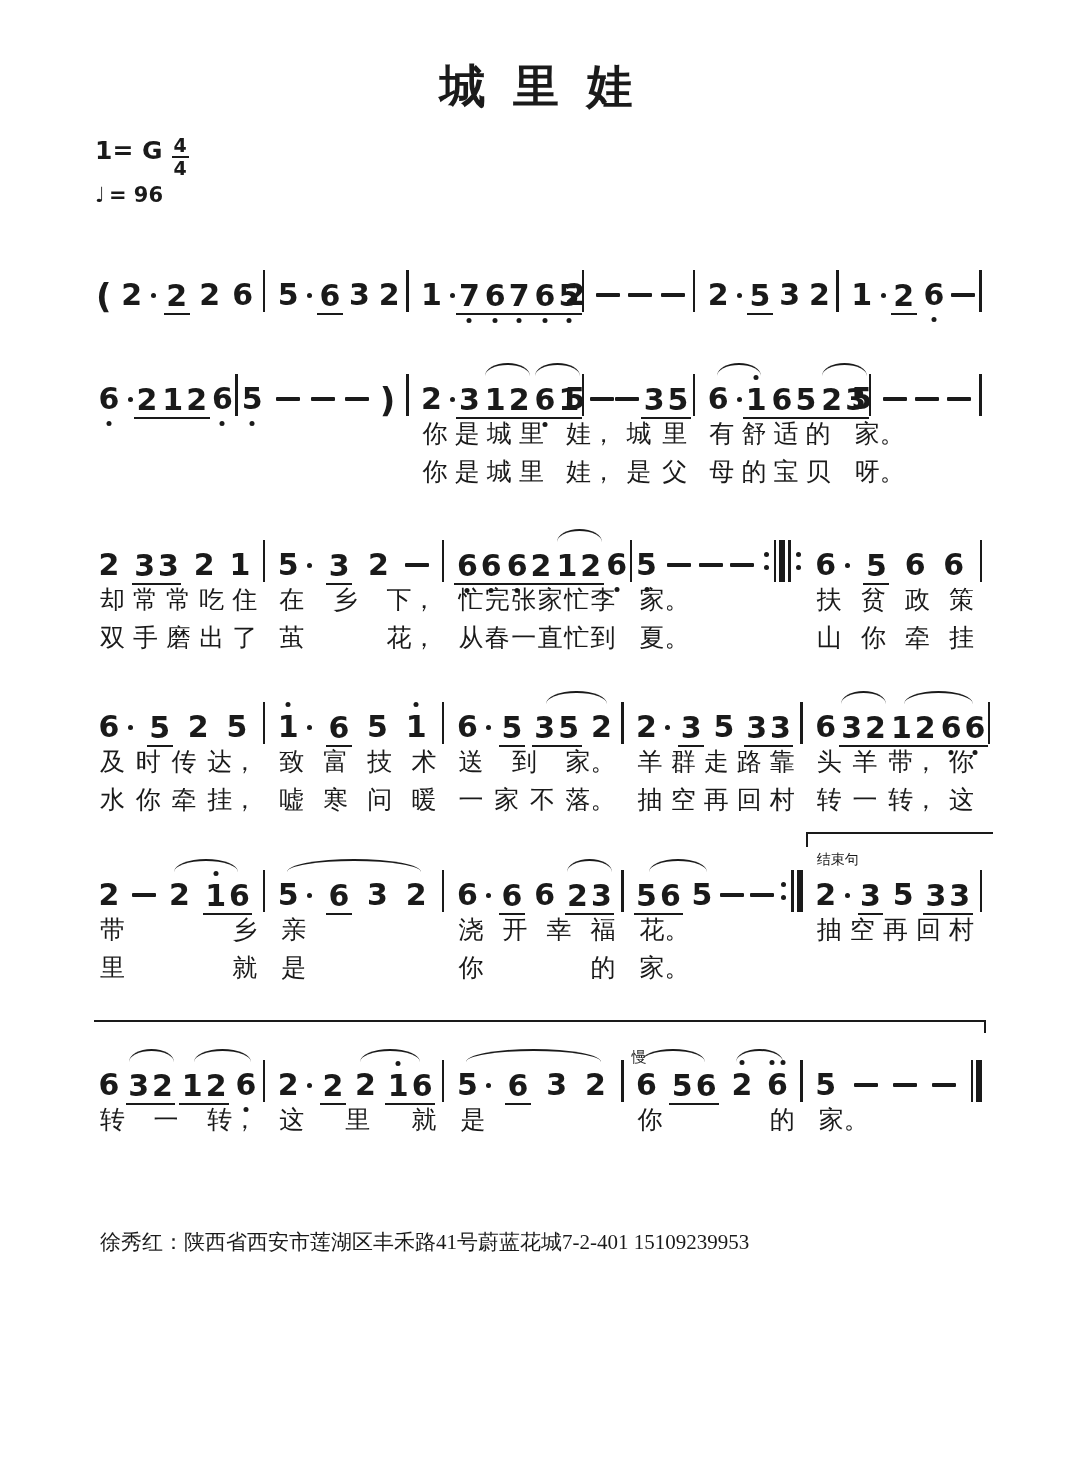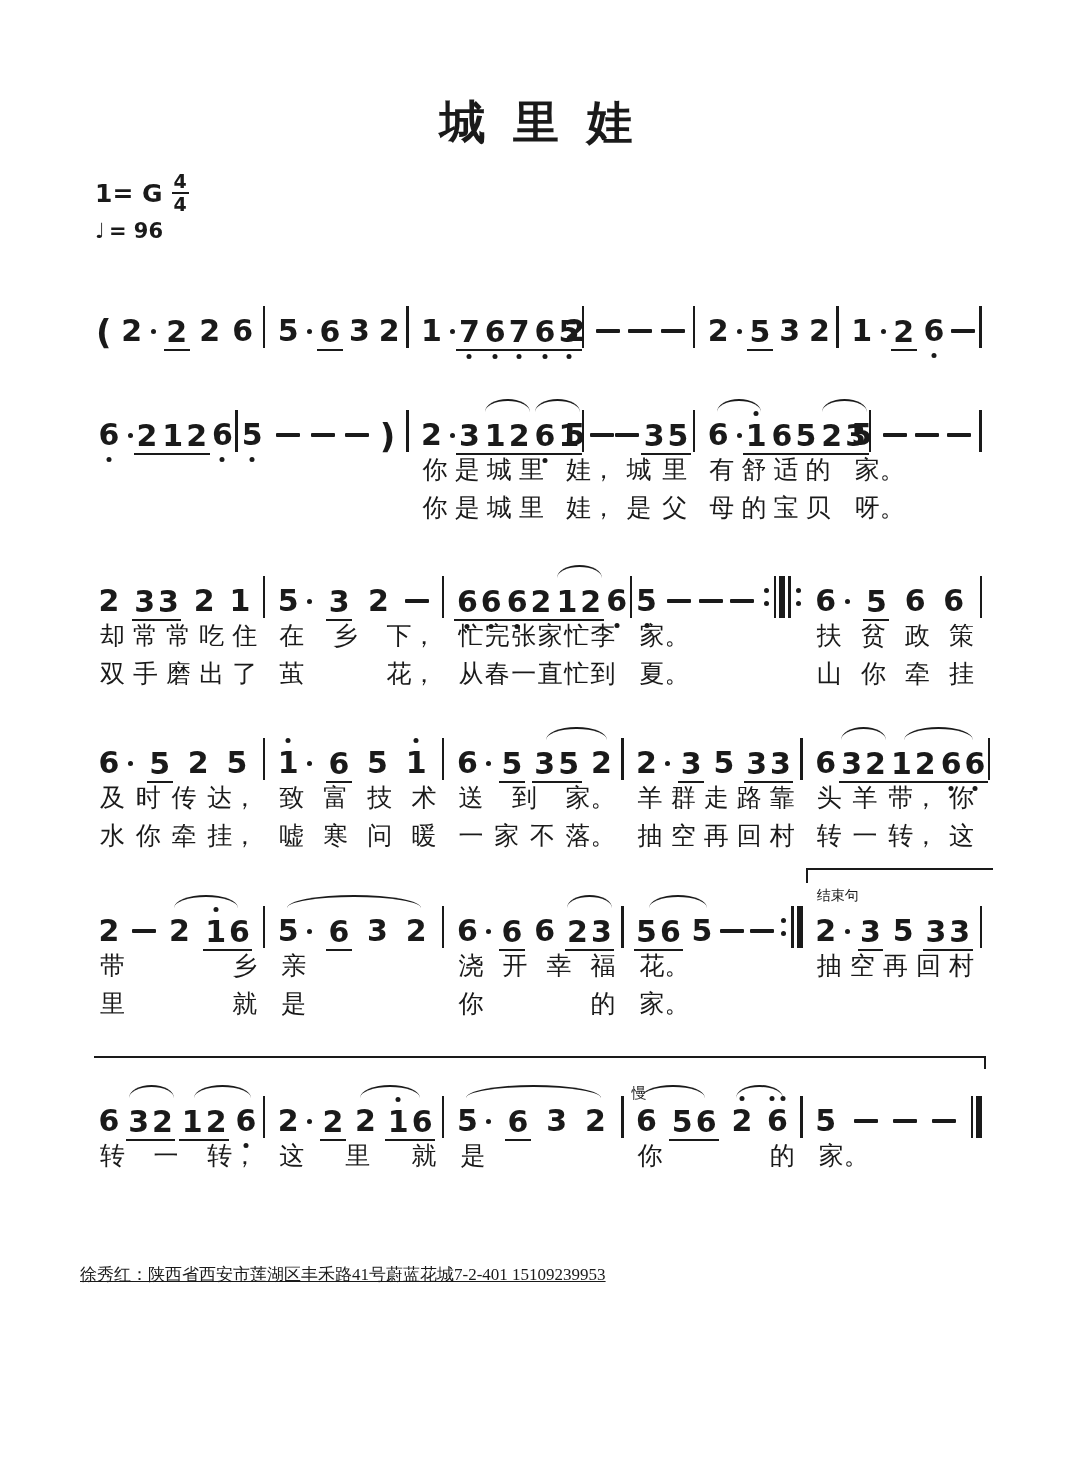--- a/index.html
+++ b/index.html
@@ -1,21 +1,21 @@
 <!DOCTYPE html>
 <html><head>
 <meta charset="utf-8">
 <style>
   html,body{margin:0;padding:0;background:#e9e9e9;}
   .page{position:relative;width:1080px;height:1477px;background:#ffffff;margin:0 auto;
         overflow:hidden;color:#1a1a1a;font-family:"Liberation Serif",serif;}
-  .title{padding-top:92px;text-align:center;font-size:46px;font-weight:700;letter-spacing:8px;}
+  .title{padding-top:56px;text-align:center;font-size:46px;font-weight:700;letter-spacing:8px;}
   .topbar{position:relative;height:104px;margin:12px 95px 0 95px;}
   .keyblock{position:absolute;left:0;top:6px;}
-  .keyrow{display:flex;align-items:center;gap:9px;font-size:25px;font-weight:700;
+  .keyrow{display:flex;gap:9px;font-size:25px;font-weight:700;
           font-family:"DejaVu Sans",sans-serif;}
   .frac{display:inline-flex;flex-direction:column;align-items:center;font-size:19px;
         font-weight:700;line-height:1.02;}
   .frac-bar{width:17px;height:2px;background:#1a1a1a;margin:1px 0;}
   .temporow{display:flex;align-items:center;gap:4px;font-size:21px;font-weight:700;
             margin-top:4px;font-family:"DejaVu Sans",sans-serif;}
   .credits{position:absolute;right:0;top:0;text-align:right;font-size:23px;line-height:1.75;}
 
   .score{margin:26px 92px 0 92px;}
   .system{position:relative;margin-bottom:40px;}
@@ -56,21 +56,21 @@
   .barline{display:flex;align-items:center;gap:3px;align-self:flex-end;margin-bottom:-2px;}
   .bl-thin{width:2.5px;height:42px;background:#1a1a1a;}
   .bl-thick{width:6px;height:42px;background:#1a1a1a;}
   .bl-dots{display:flex;flex-direction:column;gap:8px;margin:0 2px;}
   .bl-dot{width:5px;height:5px;border-radius:50%;background:#1a1a1a;}
   .lyr{height:38px;display:flex;align-items:center;justify-content:space-between;
        padding:0 14px 0 8px;font-size:25px;}
   .lyr.single{justify-content:flex-start;padding-left:10px;}
   .lyr.empty{visibility:hidden;}
   .syl{white-space:nowrap;}
-  .footer{margin:86px 0 0 80px;font-size:17px;line-height:1.75;text-decoration:underline;}
+  .footer{margin:86px 0 0 100px;font-size:21px;line-height:1.75;}
 </style>
 </head>
 <body>
 
 <div class="page">
   <div class="title">城 里 娃</div>
 
   <div class="topbar">
     <div class="keyblock">
       <div class="keyrow">

